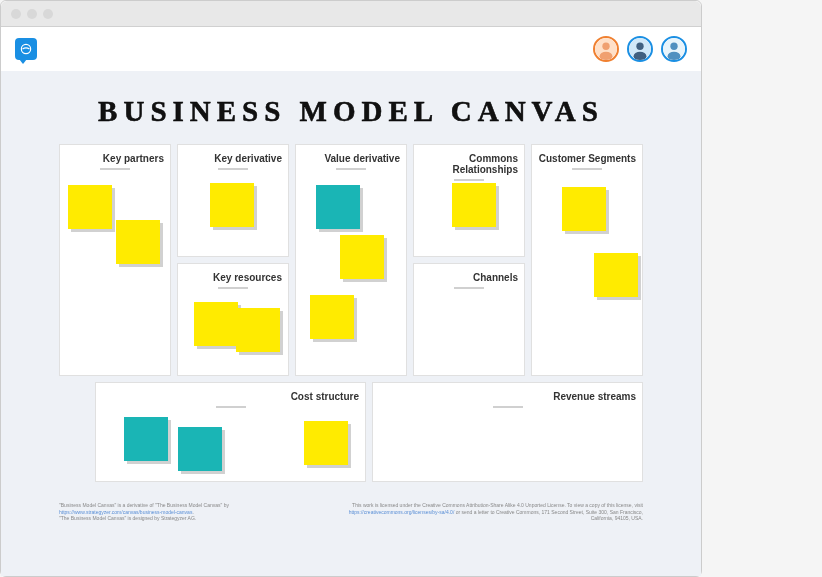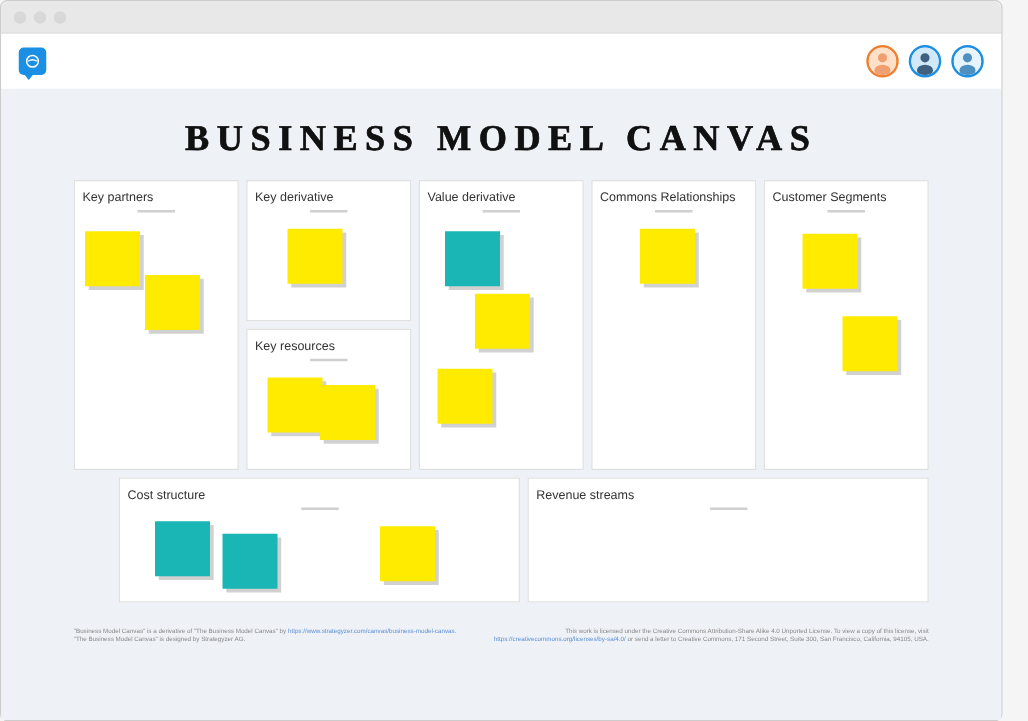--- a/index.html
+++ b/index.html
@@ -4,21 +4,21 @@
 <style>
 * { margin: 0; padding: 0; box-sizing: border-box; }
 body {
   font-family: -apple-system, BlinkMacSystemFont, "Segoe UI", Arial, sans-serif;
   background: #f5f5f5;
   width: 822px;
   height: 577px;
   overflow: hidden;
 }
 .browser-frame {
-  width: 802px;
+  width: 702px;
   height: 577px;
   border: 1px solid #ccc;
   border-radius: 6px;
   background: #fff;
   display: flex;
   flex-direction: column;
 }
 .browser-titlebar {
   height: 26px;
   background: #e8e8e8;
@@ -95,23 +95,23 @@
 }
 .card {
   background: #fff;
   border: 1px solid #e0e0e0;
   flex: 1;
   position: relative;
   padding: 8px 6px;
 }
 .card-title {
   font-size: 10px;
-  font-weight: 400;
+  font-weight: 700;
   color: #333;
-  text-align: left;
+  text-align: right;
 }
 .card-underline {
   width: 30px; height: 2px;
   background: #d0d0d0;
   margin: 4px auto 0 auto;
 }
 .grid-bottom {
   display: grid;
   grid-template-columns: 1fr 1fr;
   gap: 6px;
@@ -216,20 +216,24 @@
             <div class="sticky yellow" style="left: 14px; top: 150px;"></div>
           </div>
       </div>
 
       <div class="col">
         <div class="card" id="card-customer_relationships">
           <div class="card-title">Commons Relationships</div>
           <div class="card-underline"></div>
         <div class="sticky yellow" style="left: 38px; top: 38px;"></div>
           </div>
+        <div class="card" id="card-channels">
+          <div class="card-title">Channels</div>
+          <div class="card-underline"></div>
+        </div>
       </div>
 
       <div class="col">
         <div class="card" id="card-customer_segments">
           <div class="card-title">Customer Segments</div>
           <div class="card-underline"></div>
         <div class="sticky yellow" style="left: 30px; top: 42px;"></div>
             <div class="sticky yellow" style="left: 62px; top: 108px;"></div>
           </div>
       </div>

